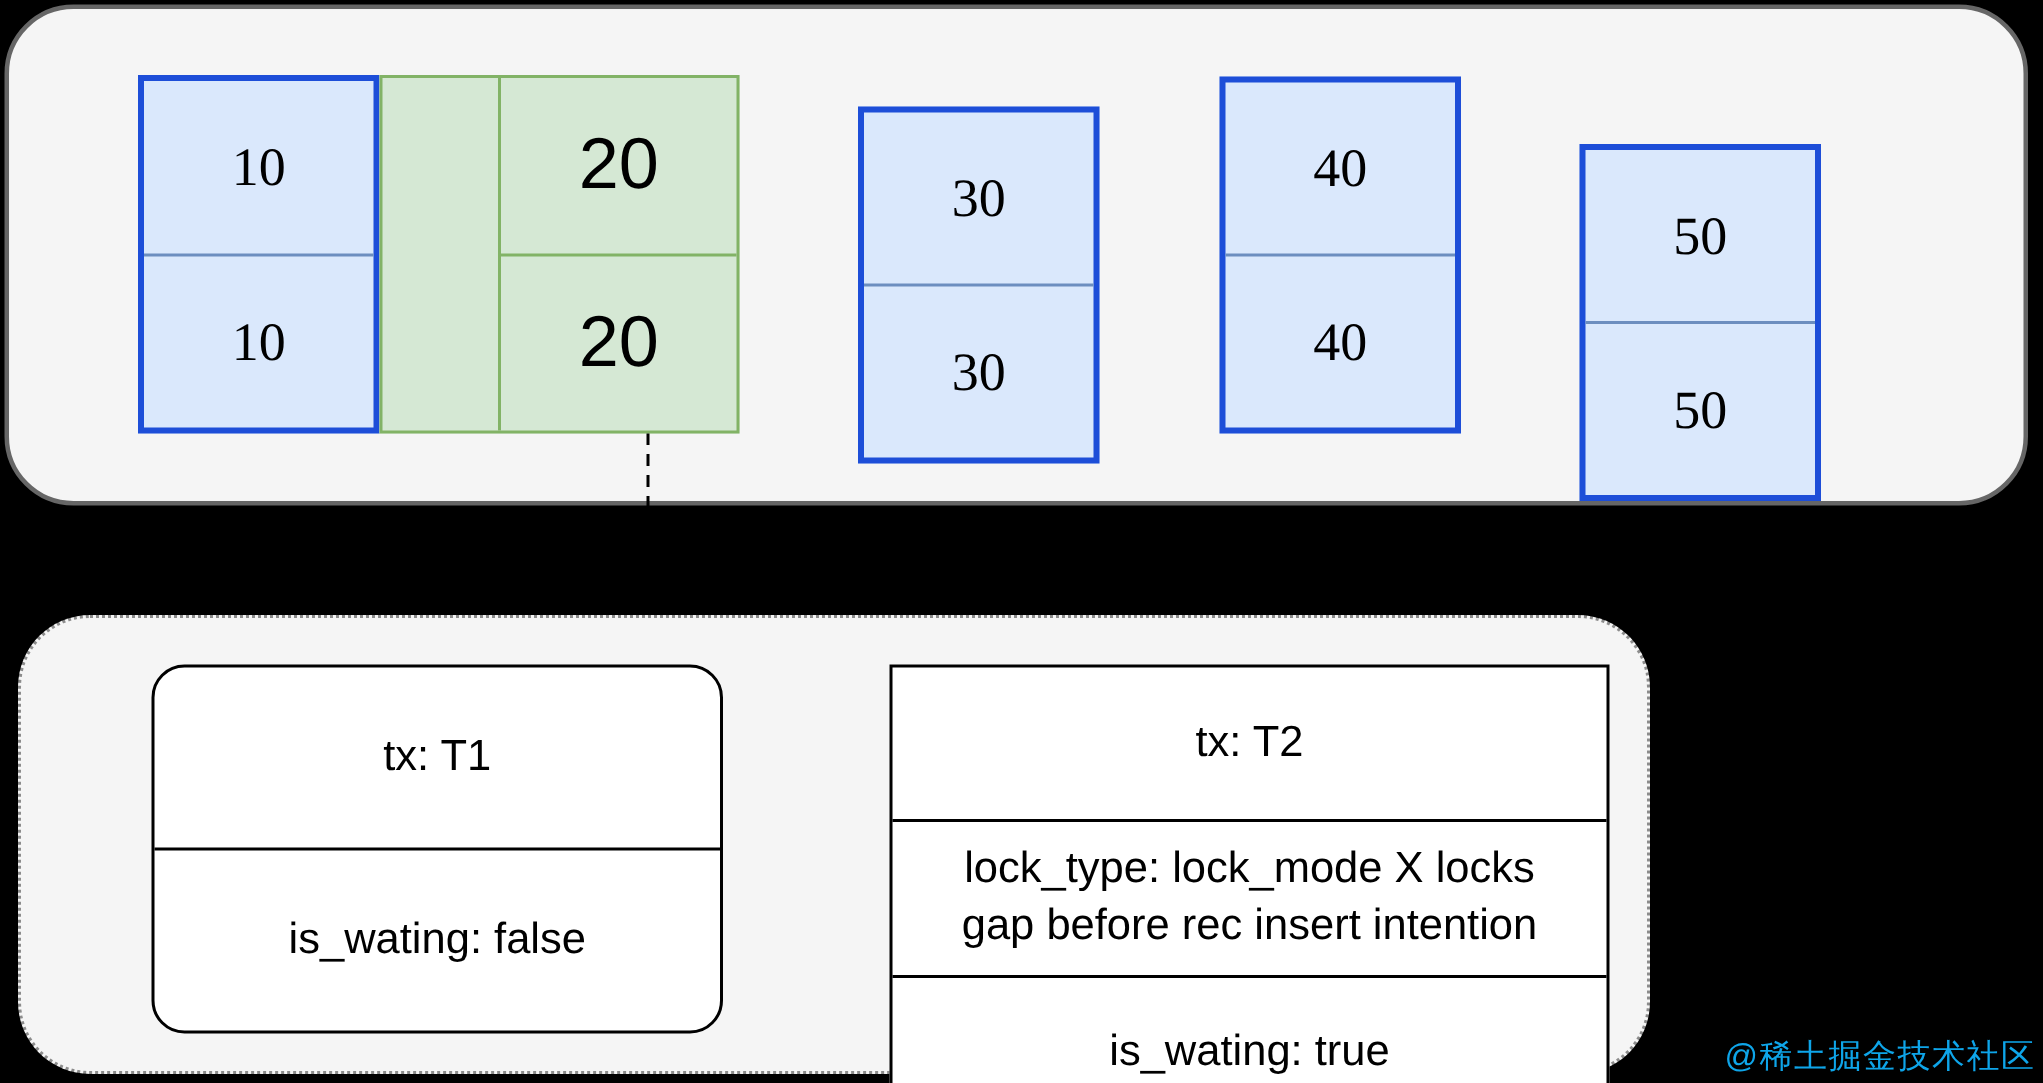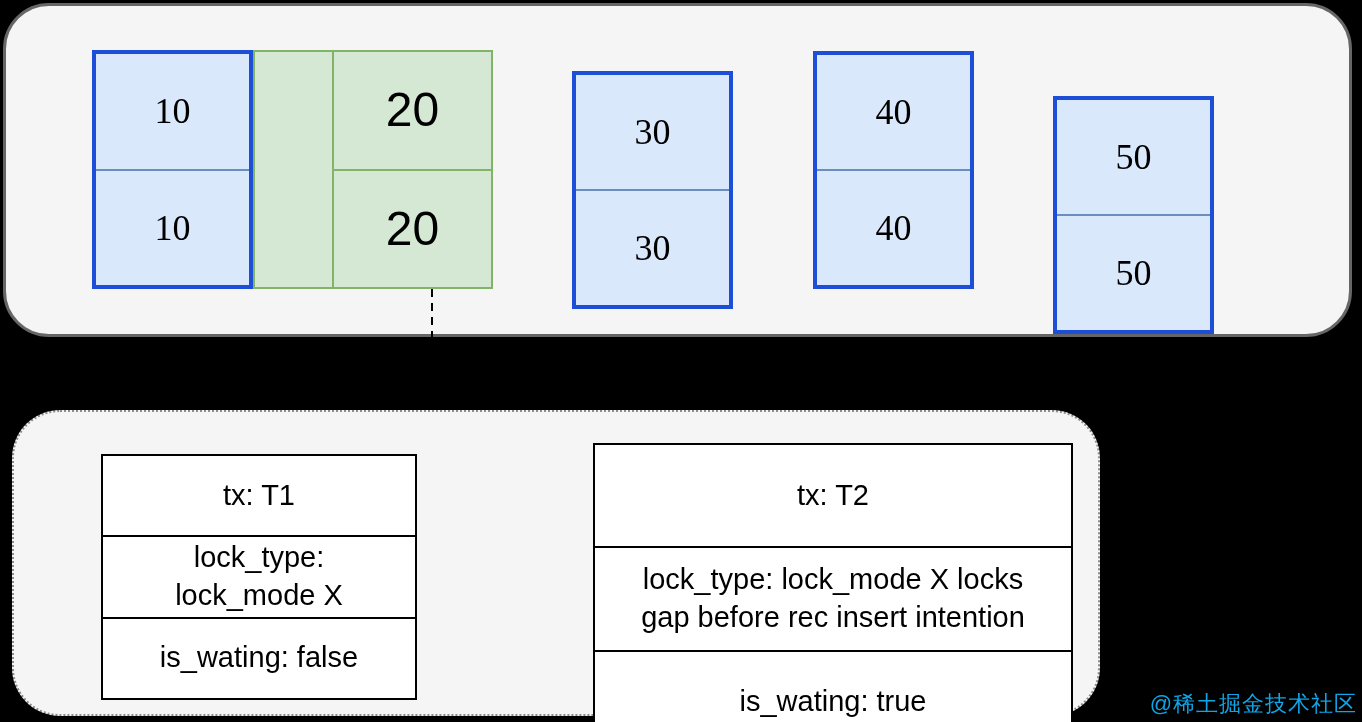--- a/index.html
+++ b/index.html
@@ -97,21 +97,21 @@
   }
 
   .lock-table {
     position: absolute;
     background: #ffffff;
     border: 2px solid #000000;
     box-sizing: border-box;
     display: flex;
     flex-direction: column;
   }
-  .lock-table.t1 { left: 101px; top: 454px; width: 316px; height: 246px; }
+  .lock-table.t1 { left: 101px; top: 443px; width: 381px; height: 246px; border-radius: 22px; }
   .lock-table.t2 { left: 593px; top: 443px; width: 480px; height: 312px; }
   .lock-row {
     flex: 1 1 0;
     display: flex;
     align-items: center;
     justify-content: center;
     text-align: center;
     font-size: 29px;
     line-height: 1.3;
     padding: 0 24px;
@@ -163,21 +163,20 @@
     <div class="cell">50</div>
     <div class="cell">50</div>
   </div>
 
   <div class="connector"></div>
 
   <div class="locks-panel"></div>
 
   <div class="lock-table t1">
     <div class="lock-row">tx: T1</div>
-    <div class="lock-row">lock_type: lock_mode X</div>
     <div class="lock-row">is_wating: false</div>
   </div>
 
   <div class="lock-table t2">
     <div class="lock-row">tx: T2</div>
     <div class="lock-row">lock_type: lock_mode X locks gap before rec insert intention</div>
     <div class="lock-row">is_wating: true</div>
   </div>
 
   <div class="watermark">@稀土掘金技术社区</div>

